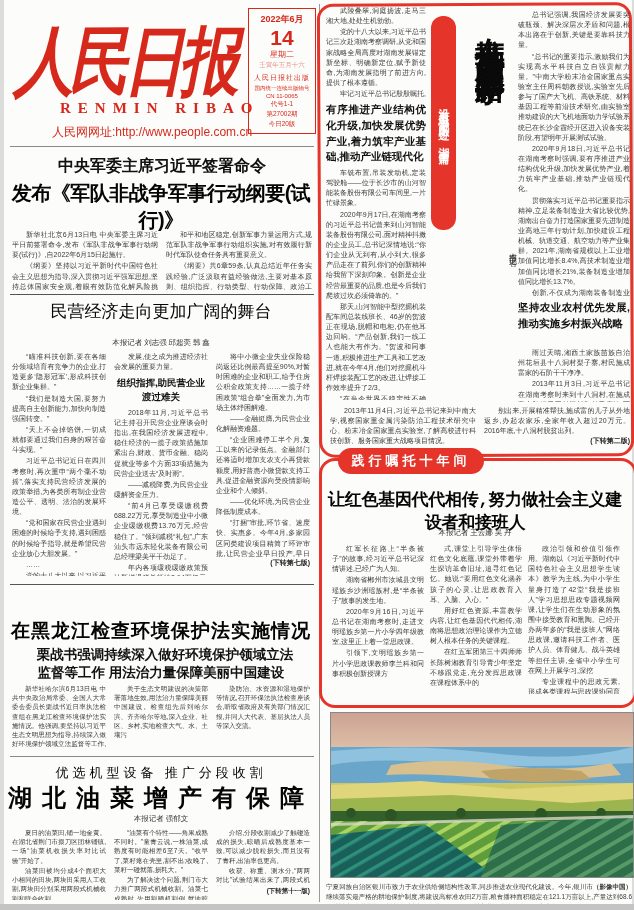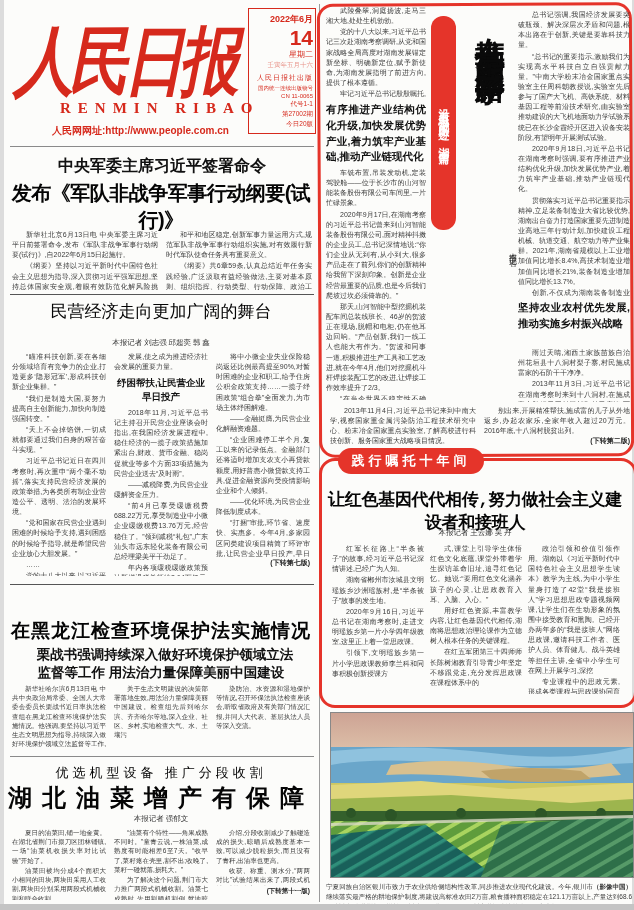--- a/index.html
+++ b/index.html
@@ -14,22 +14,22 @@
   .tiny6 p{margin:0 0 1px 0;text-indent:13px;}
   .jump{font-weight:bold;text-align:right;text-indent:0 !important;color:#222;}
   .hr{position:absolute;height:1px;background:#8a8a8a;}
   .vr{position:absolute;width:1px;background:#9a9a9a;}
   
   .mast-title{font-size:60px;font-weight:900;letter-spacing:-5px;color:#d6291c;
               font-family:"Liberation Serif",serif;transform:scaleY(1.25);transform-origin:top left;
               font-style:italic;white-space:nowrap;}
   .mast-latin{font-size:15px;font-weight:bold;letter-spacing:7px;color:#d6291c;
               font-family:"Liberation Serif",serif;}
-  .mast-site{font-size:10px;font-weight:bold;color:#d6291c;}
-  .datebox{border:1.5px solid #d6291c;color:#d6291c;text-align:right;}
+  .mast-site{font-size:12px;font-weight:normal;color:#d6291c;}
+  .datebox{border:1.5px solid #d6291c;color:#d6291c;text-align:center;}
   .datebox div{margin:1px 2px;}
   
   .kicker1{font-size:16px;font-weight:bold;text-align:center;color:#111;}
   .head1{font-size:20px;font-weight:900;text-align:center;color:#050505;letter-spacing:-0.5px;}
   .head2{font-size:17px;font-weight:400;text-align:center;color:#050505;}
   .byline{font-size:7.5px;text-align:center;color:#333;font-family:"Liberation Serif",serif;}
   .npc-h1{font-size:21px;font-weight:bold;letter-spacing:4px;text-align:center;color:#050505;}
   .npc-h2{font-size:19px;font-weight:bold;letter-spacing:1px;text-align:center;color:#050505;}
   .npc-dek{font-size:13.5px;font-weight:bold;text-align:center;color:#111;}
   .rape-kicker{font-size:13px;font-weight:normal;letter-spacing:4px;text-align:center;color:#050505;}
@@ -103,21 +103,21 @@
         <p>“天上不会掉馅饼,一切成就都要通过我们自身的艰苦奋斗实现。”</p>
         <p>习近平总书记近日在四川考察时,再次重申“两个毫不动摇”,落实支持民营经济发展的政策举措,为各类所有制企业营造公平、透明、法治的发展环境。</p>
         <p>“党和国家在民营企业遇到困难的时候给予支持,遇到困惑的时候给予指导,就是希望民营企业放心大胆发展。”</p>
         <p>……</p>
         <p>党的十八大以来,以习近平同志为核心的党中央高度重视、大力支持、激励和鼓舞广大民营企业奋力拼搏、蓬勃</p>
       </div>
   <div class="abs" style="left:110px;top:352px;width:94px;height:224px;overflow:hidden;">
     <div class="tiny" style="height:auto;">
           <p style="margin:0;">发展,使之成为推进经济社会发展的重要力量。</p>
         </div>
-    <div class="subhead" style="margin:4px 0;">纾困帮扶,让民营企业早日投产</div>
+    <div class="subhead" style="margin:4px 0;">组织指挥,助民营企业渡过难关</div>
     <div class="tiny">
           <p>2018年11月,习近平总书记主持召开民营企业座谈会时指出,在我国经济发展进程中,稳住经济的一揽子政策措施加紧出台,财政、货币金融、稳岗促就业等多个方面33项措施为民营企业送去“及时雨”。</p>
           <p>——减税降费,为民营企业缓解资金压力。</p>
           <p>“前4月已享受缓缴税费688.22万元,享受制造业中小微企业缓缴税费13.76万元,经营稳住了。”领到减税“礼包”,广东汕头市远东轻化装备有限公司总经理梁美平干劲足了。</p>
           <p>年内各项缓税缓缴政策预计新增退税总额约2.64万亿元,延续实施阶段性降低失业保险、工伤保险费率政策1年。</p>
         </div>
   </div>
   <div class="abs" style="left:212px;top:352px;width:94px;height:224px;overflow:hidden;">
     <div class="tiny" style="height:206px;">
           <p>将中小微企业失业保险稳岗返还比例最高提至90%,对暂时困难的企业和职工,给予住房公积金政策支持……一揽子纾困政策“组合拳”全面发力,为市场主体纾困解难。</p>

